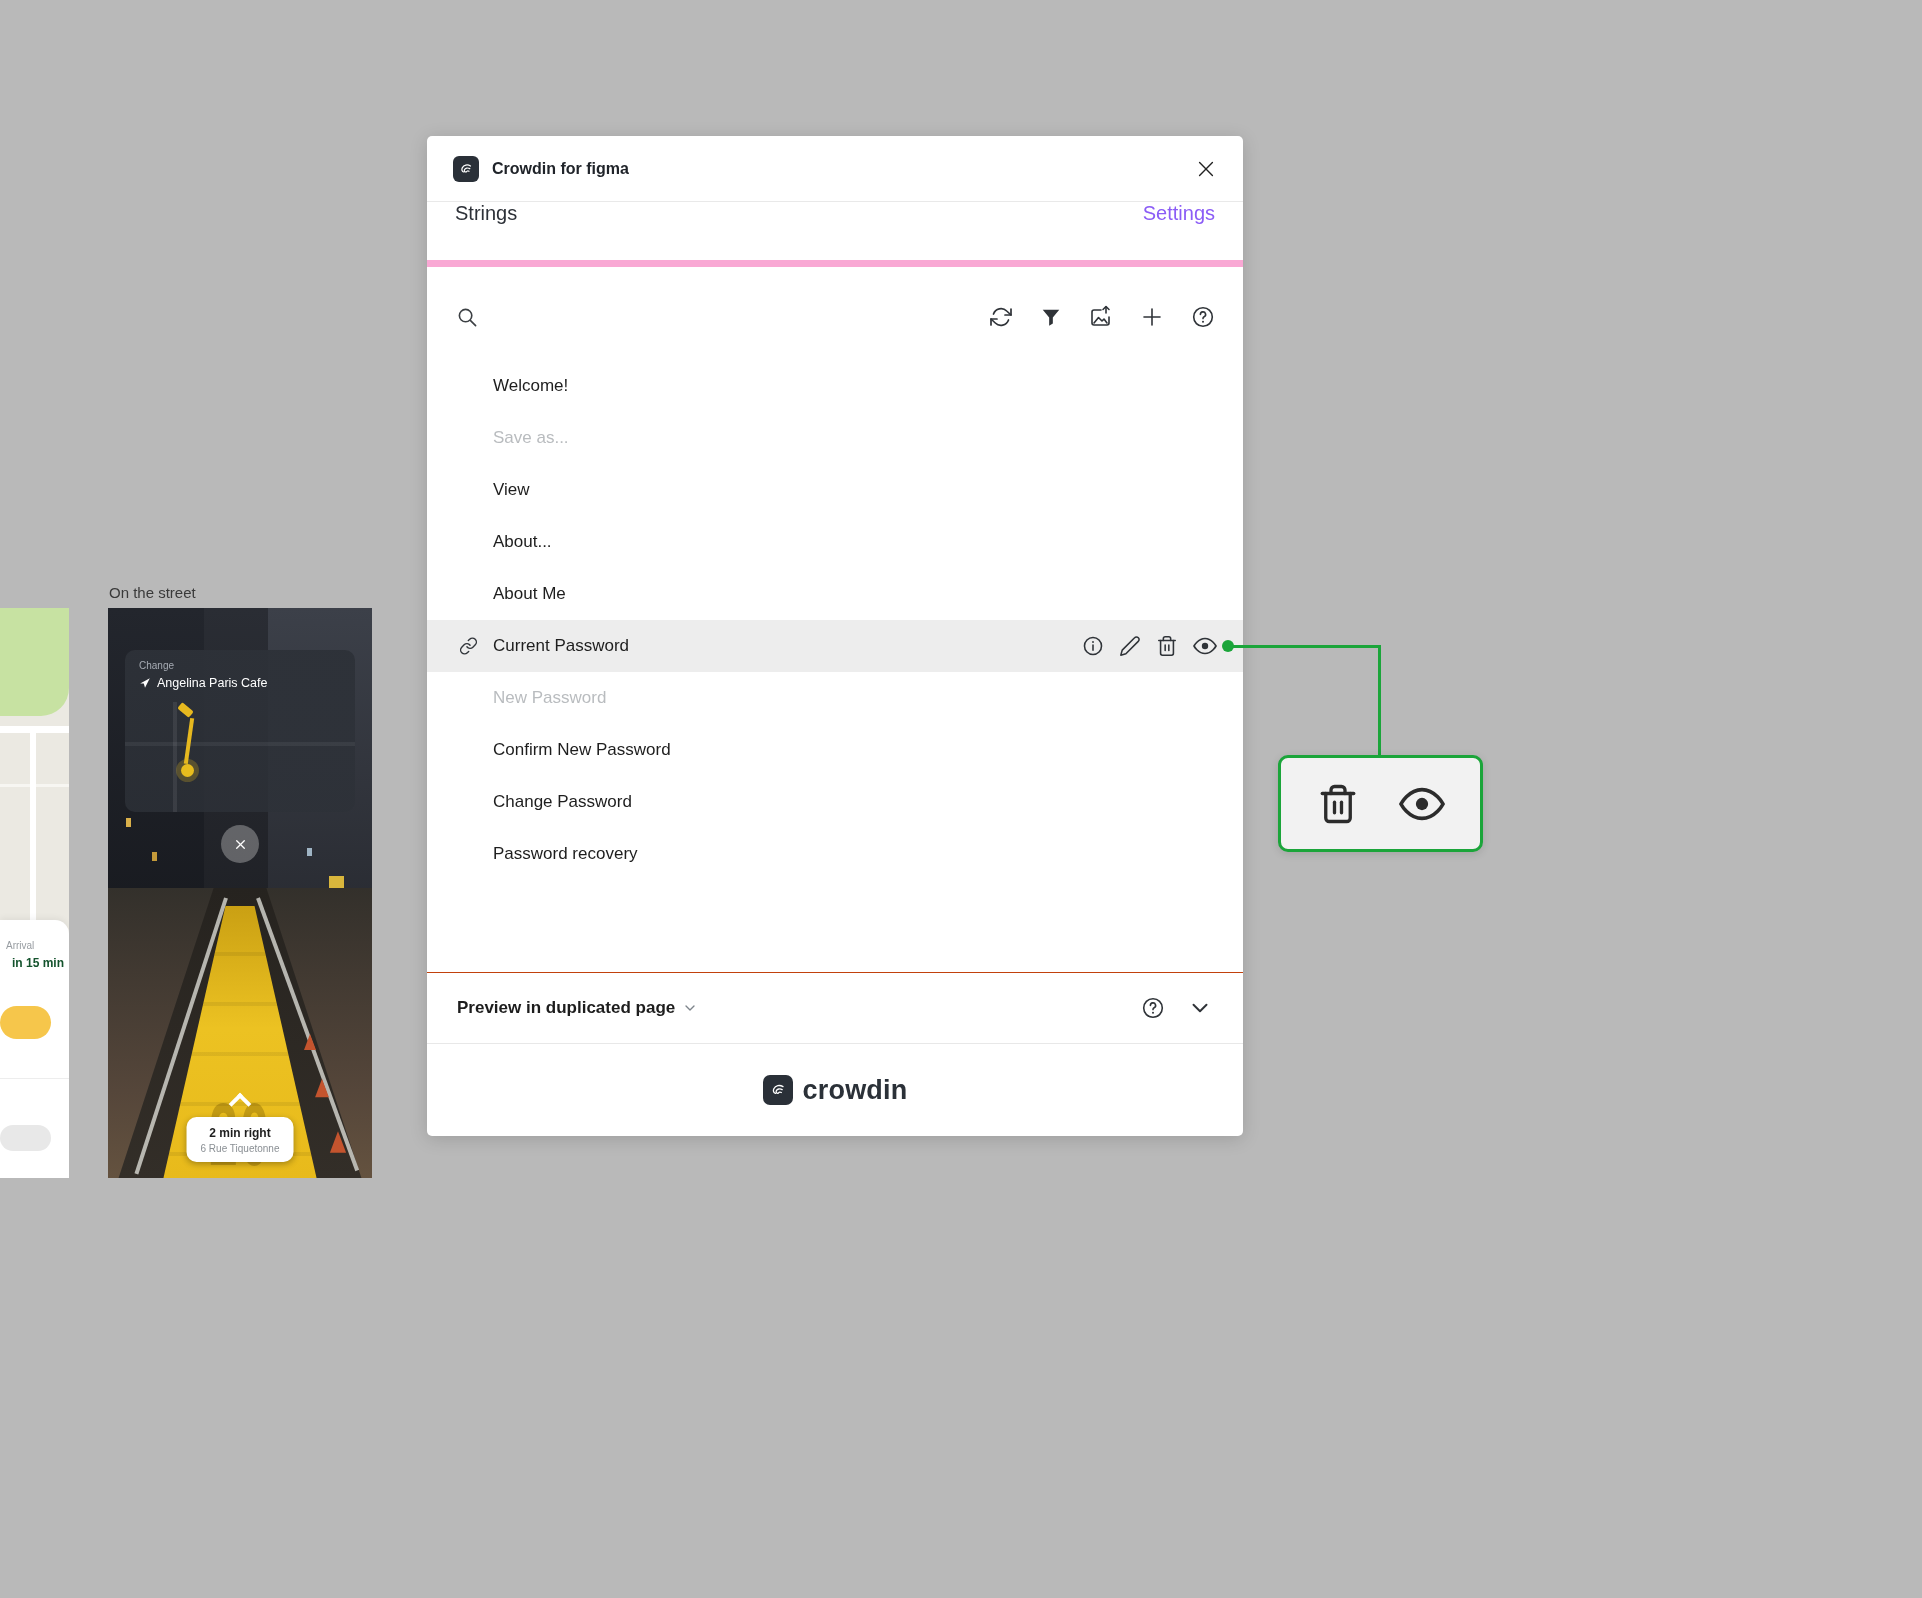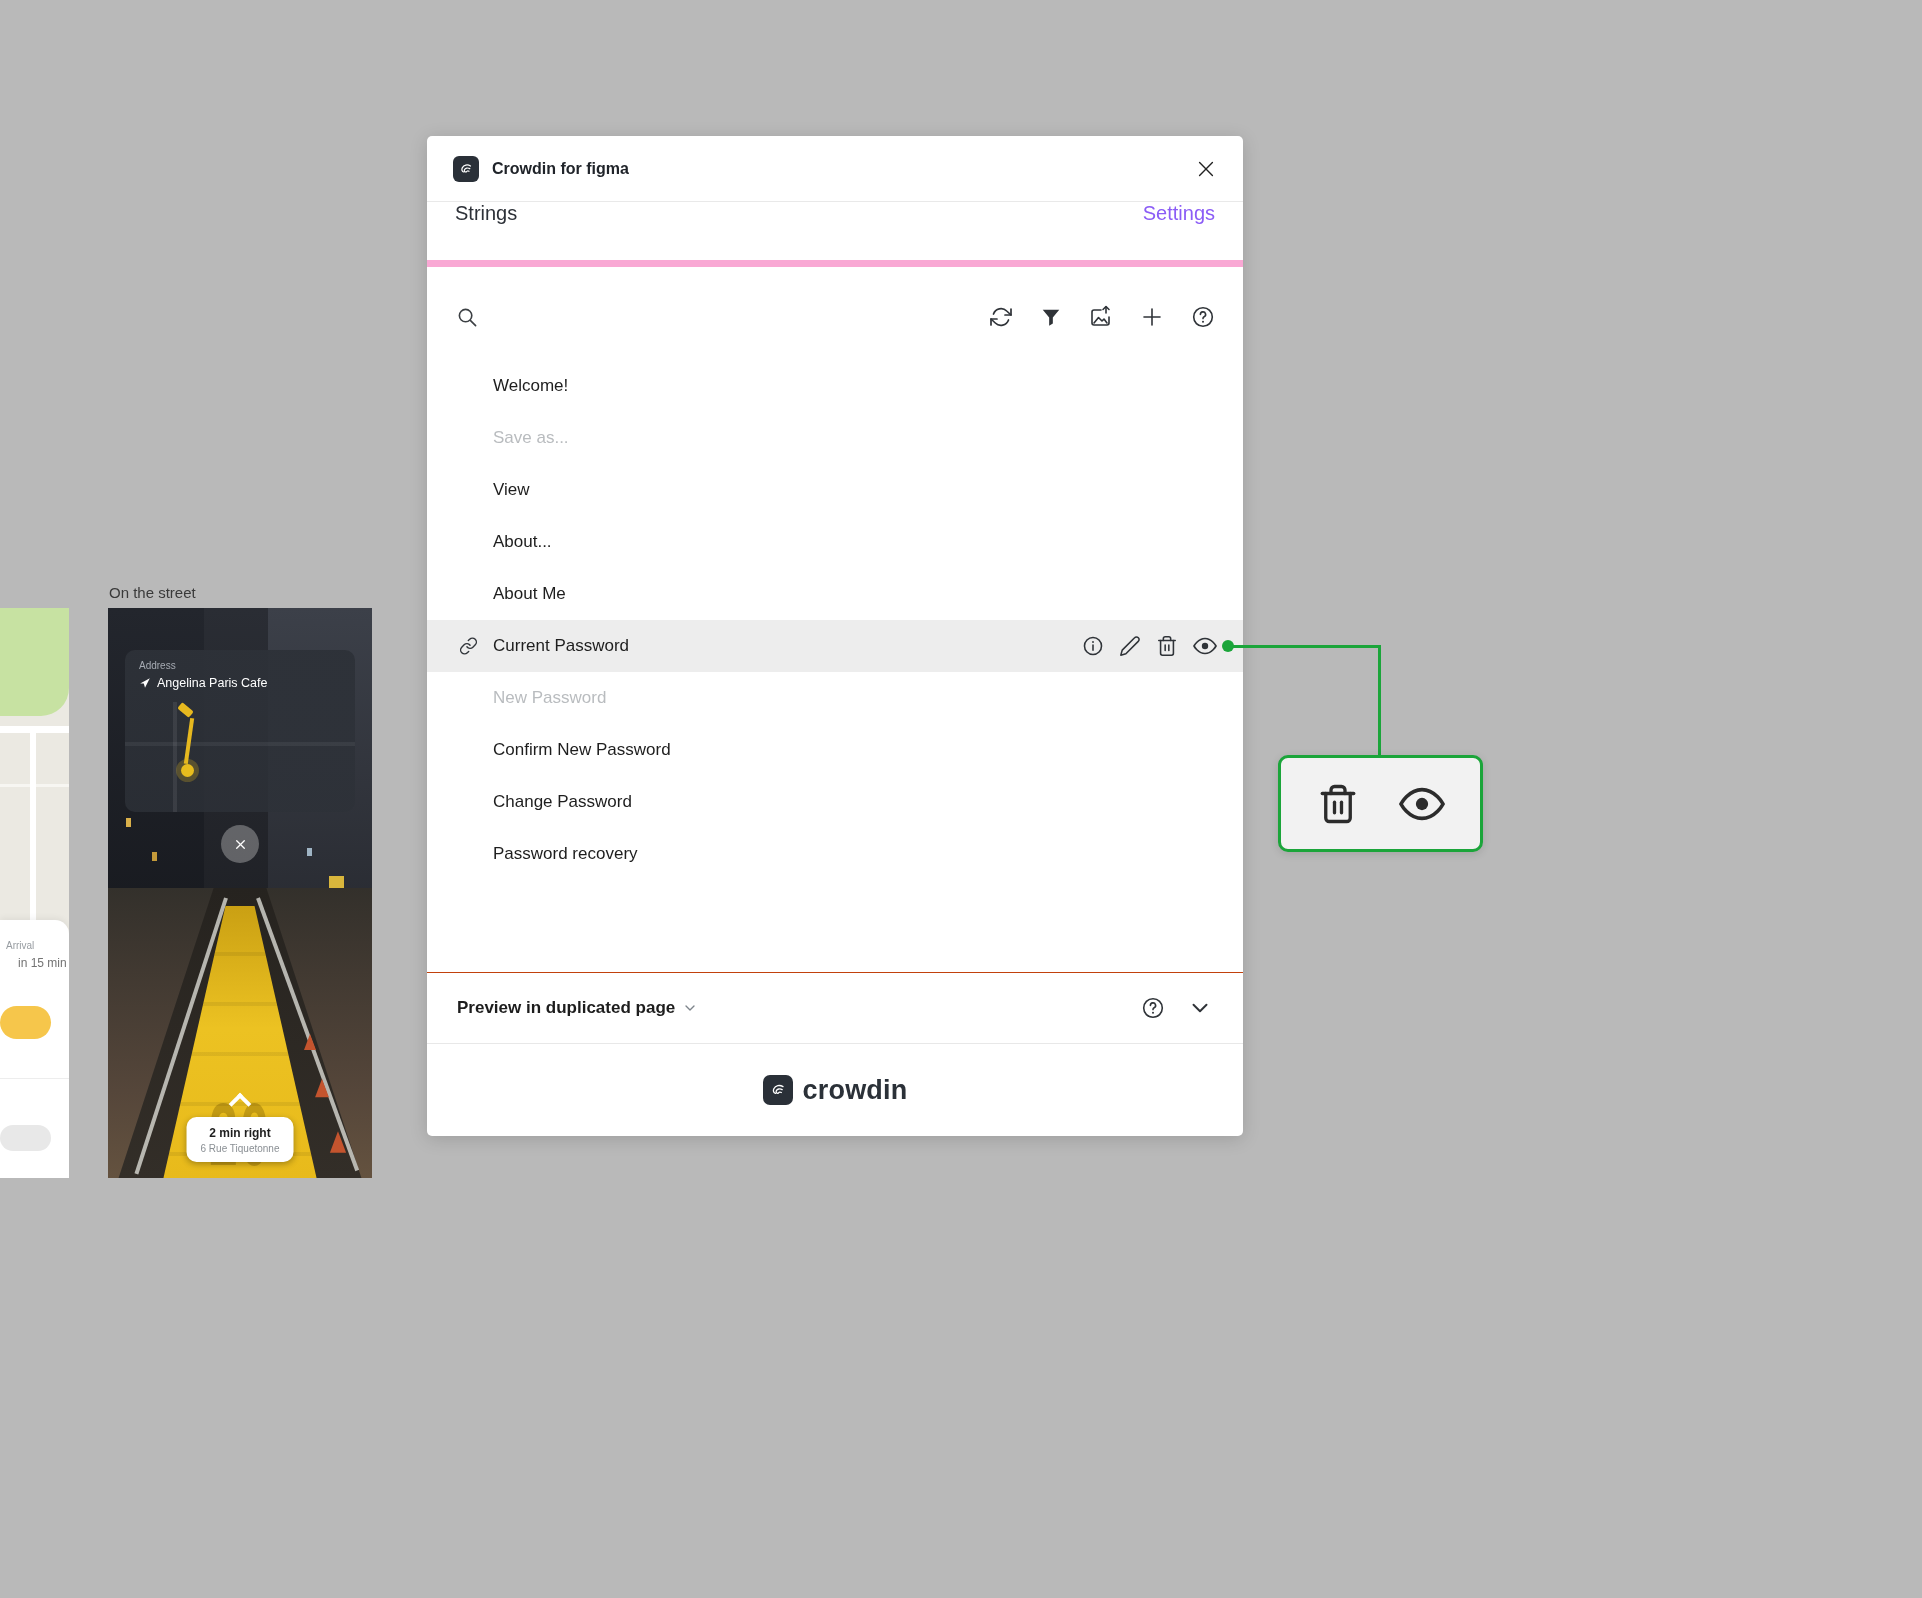--- a/index.html
+++ b/index.html
@@ -27,21 +27,21 @@
   .mf-green { position:absolute; left:0; top:0; width:69px; height:108px; background:#c7e2a2; border-bottom-right-radius:28px; }
   .mf-road-h { position:absolute; left:0; top:118px; width:69px; height:7px; background:#ffffff; }
   .mf-road-h2 { position:absolute; left:0; top:176px; width:69px; height:3px; background:#f7f6f2; }
   .mf-road-v { position:absolute; left:30px; top:118px; width:6px; height:200px; background:#ffffff; }
   .mf-panel {
     position:absolute; left:0; top:312px; width:69px; height:308px;
     background:#ffffff; border-top-right-radius:14px;
     box-shadow:0 -2px 6px rgba(0,0,0,.06);
   }
   .mf-arrival-label { position:absolute; left:6px; top:20px; font-size:10px; color:#979ca1; }
-  .mf-arrival-value { position:absolute; left:18px; top:36px; font-size:12px; font-weight:400; color:#737373; }
+  .mf-arrival-value { position:absolute; left:12px; top:36px; font-size:12px; font-weight:700; color:#14532d; }
   .mf-btn { position:absolute; left:0; top:86px; width:51px; height:33px; background:#f6c64b; border-radius:17px; }
   .mf-divider { position:absolute; left:0; top:158px; width:69px; height:1px; background:#ededed; }
   .mf-pill { position:absolute; left:0; top:205px; width:51px; height:26px; background:#e8e8e8; border-radius:13px; }
 
   .street-frame {
     position:absolute; left:108px; top:608px; width:264px; height:570px;
     overflow:hidden;
     background:linear-gradient(180deg,#2a2d34 0%, #24262c 30%, #1f2126 55%, #2f2b27 72%, #3b3129 100%);
   }
   .sf-bldg-left { position:absolute; left:0; top:0; width:96px; height:470px;
@@ -212,21 +212,21 @@
   <div class="sf-lane sf-lane-r"></div>
   <div class="sf-path">
     <div class="sf-path-num">20</div>
   </div>
   <div class="sf-chev"></div>
   <div class="sf-cone c1"></div>
   <div class="sf-cone c2"></div>
   <div class="sf-cone c3"></div>
 
   <div class="sf-card">
-    <div class="sf-card-label">Address</div>
+    <div class="sf-card-label">Change</div>
     <div class="sf-card-row">
       <span>
         <svg width="12" height="12" viewBox="0 0 20 20">
             <path d="M2 11 L18 2 L10 18 L8 11 Z" fill="#fff"></path>
           </svg>
       </span>
       <span>Angelina Paris Cafe</span>
     </div>
     <div class="sf-minimap">
       <div class="sf-marker"></div>

